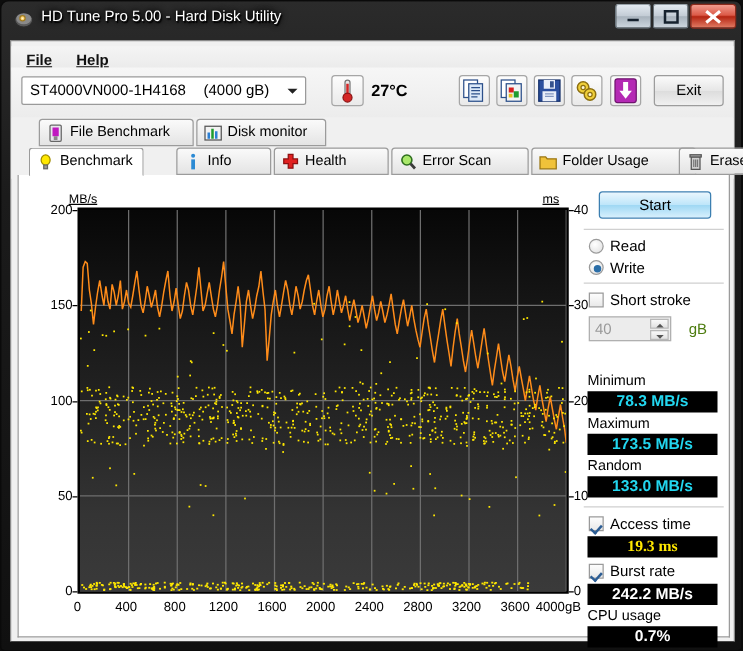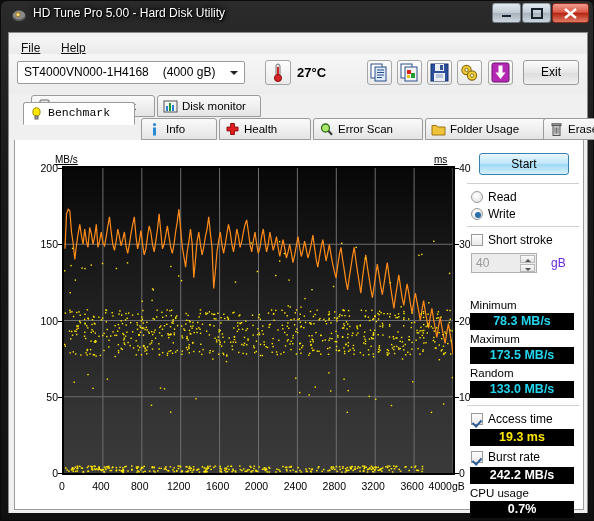--- a/index.html
+++ b/index.html
@@ -59,20 +59,21 @@
     background: #f0f0f0;
     border: 1px solid #8a8a8a;
     border-bottom: none;
   }
 
   
   #menubar {
     position: absolute; left: 0; top: 4px; width: 100%; height: 21px;
     background: linear-gradient(180deg,#f4f4f4 0%,#eaeaea 100%);
     border-bottom: 1px solid #dcdcdc;
+    font-weight: bold;
   }
   .menu-item {
     position: absolute; top: 3px;
     font-size: 12px; color: #111; padding: 1px 6px;
     cursor: default;
   }
   .menu-item u { text-decoration: underline; }
   #menu-file { left: 6px; }
   #menu-help { left: 46px; }
 
@@ -159,21 +160,21 @@
     position: absolute; left: 5px; top: 3px;
     width: 15px; height: 15px;
   }
   
   #tab-filebench { left: 22px; top: 1px; width: 124px; }
   #tab-diskmon   { left: 148px; top: 1px; width: 104px; }
   #tab-aam       { left: 254px; top: 1px; width: 78px; }
   #tab-random    { left: 334px; top: 1px; width: 124px; }
   #tab-extra     { left: 460px; top: 1px; width: 104px; }
   
-  #tab-bench     { left: 14px; top: 8px; width: 112px; font-family: Liberation Mono, monospace; }
+  #tab-bench     { left: 14px; top: 24px; width: 92px; }
   #tab-info      { left: 132px; top: 24px; width: 76px; }
   #tab-health    { left: 210px; top: 24px; width: 92px; }
   #tab-errscan   { left: 304px; top: 24px; width: 110px; }
   #tab-folder    { left: 416px; top: 24px; width: 132px; }
   #tab-erase     { left: 534px; top: 24px; width: 76px; }
 
   
   #panel {
     position: absolute; left: 5px; top: 107px;
     width: 570px; height: 370px;
@@ -296,21 +297,21 @@
   .spin-arrow {
     position: absolute; left: 4px; top: 3px;
     width: 0; height: 0;
     border-left: 3px solid transparent;
     border-right: 3px solid transparent;
   }
   .spin-arrow.up { border-bottom: 3px solid #555; }
   .spin-arrow.dn { border-top: 3px solid #555; }
   #gb-label {
     position: absolute; left: 84px;
-    font-size: 12px; color: #6d28d9;
+    font-size: 12px; color: #4d7c0f;
   }
   .field-label {
     position: absolute; left: 3px;
     font-size: 11.5px; color: #000;
   }
   .value-box {
     position: absolute; left: 3px;
     width: 104px; height: 17px;
     background: #000;
     text-align: center;
@@ -1738,21 +1739,21 @@
         <div class="value-box v-cyan" style="top:197px;">173.5 MB/s</div>
 
         <div class="field-label" style="top:217px;">Random</div>
         <div class="value-box v-cyan" style="top:231px;">133.0 MB/s</div>
 
         <div class="sep" style="top:255px;"></div>
 
         <div class="check-row" style="top:261px;">
           <span class="cbox on"></span><span>Access time</span>
         </div>
-        <div class="value-box v-yellow" style="top:279px;">19.3 ms</div>
+        <div class="value-box v-yellow" style="top:279px;font-family:Liberation Serif, serif;">19.3 ms</div>
 
         <div class="check-row" style="top:299px;">
           <span class="cbox on"></span><span>Burst rate</span>
         </div>
         <div class="value-box v-white" style="top:317px;">242.2 MB/s</div>
 
         <div class="field-label" style="top:337px;">CPU usage</div>
         <div class="value-box v-white" style="top:351px;">0.7%</div>
       </div>
 

